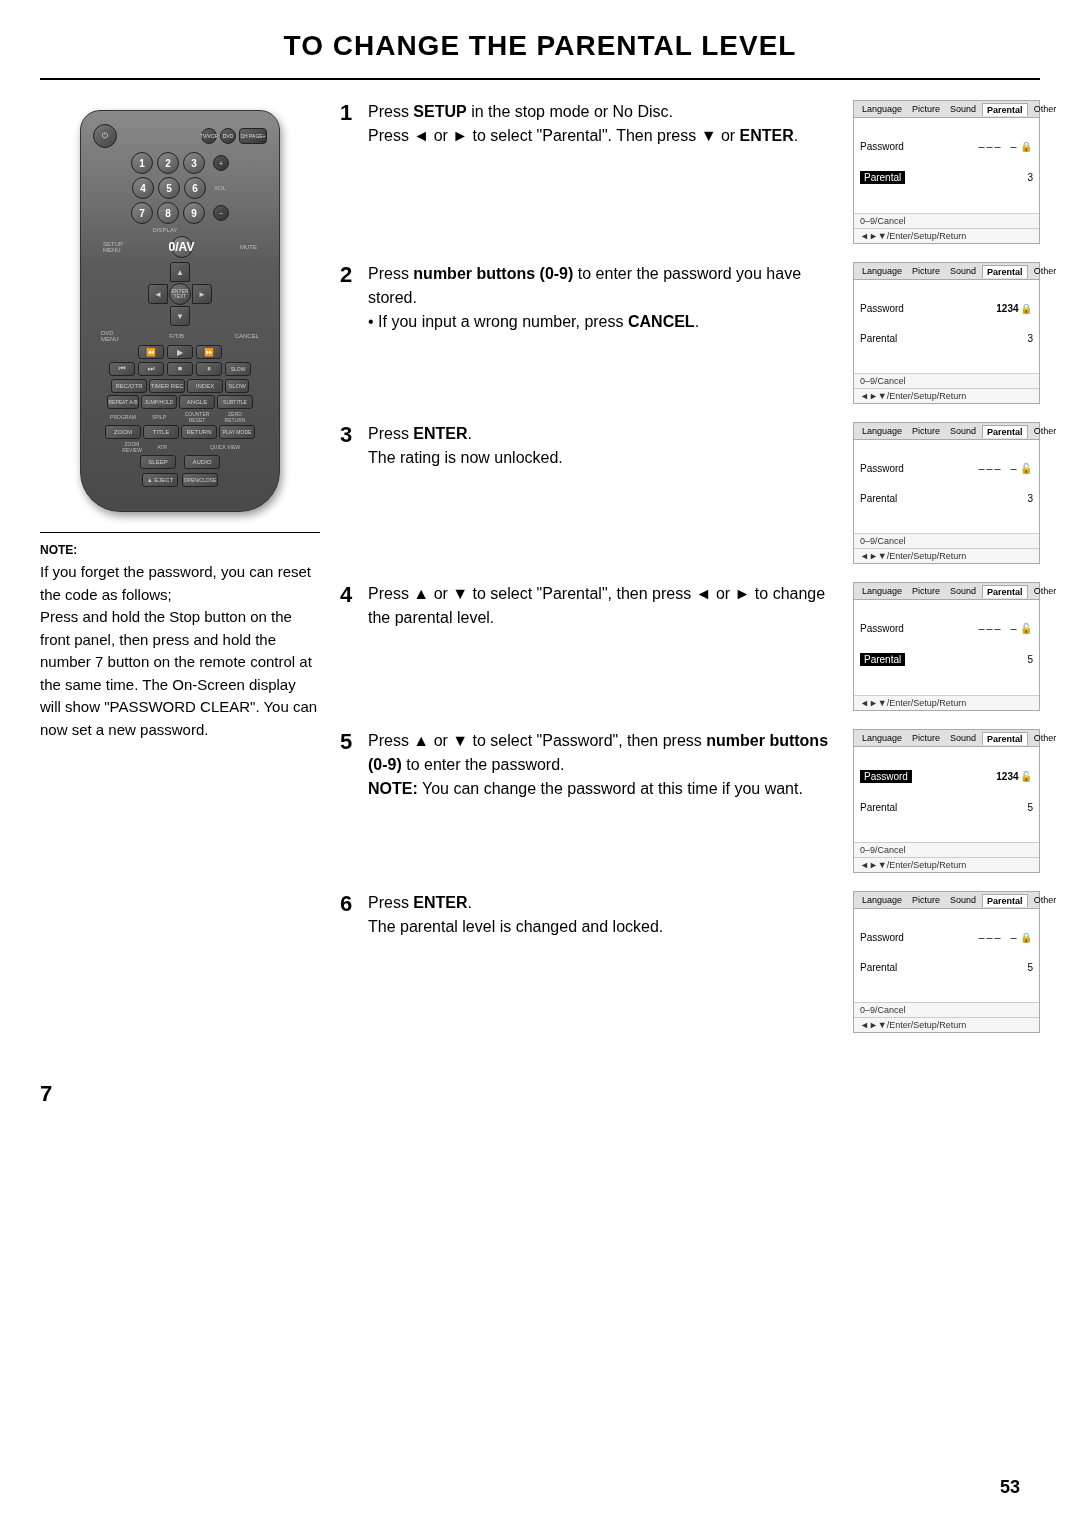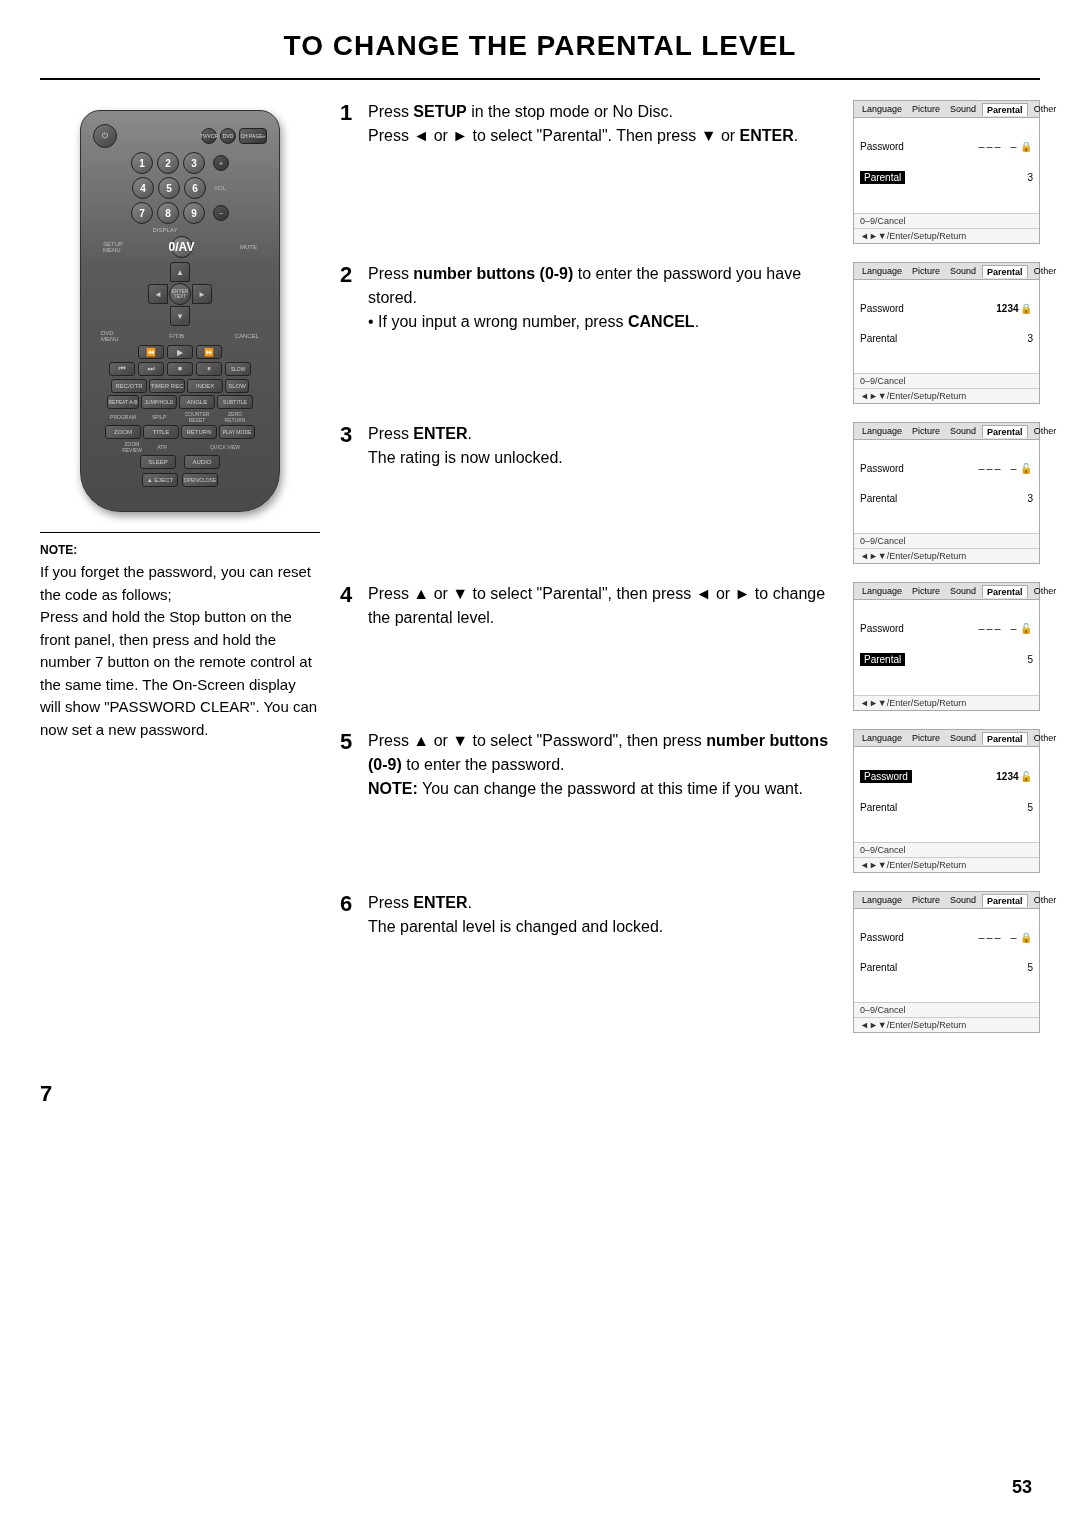--- a/index.html
+++ b/index.html
@@ -292,21 +292,21 @@
     }
     .step-left-content .step-text {
       display: flex;
       gap: 8px;
     }
 
     
     .page-number {
       position: absolute;
       bottom: 30px;
-      right: 48px;
+      right: 60px;
       font-size: 18px;
       font-weight: bold;
     }
 
     
     .step-7 {
       padding: 10px 40px;
       font-size: 13px;
     }
   </style>

